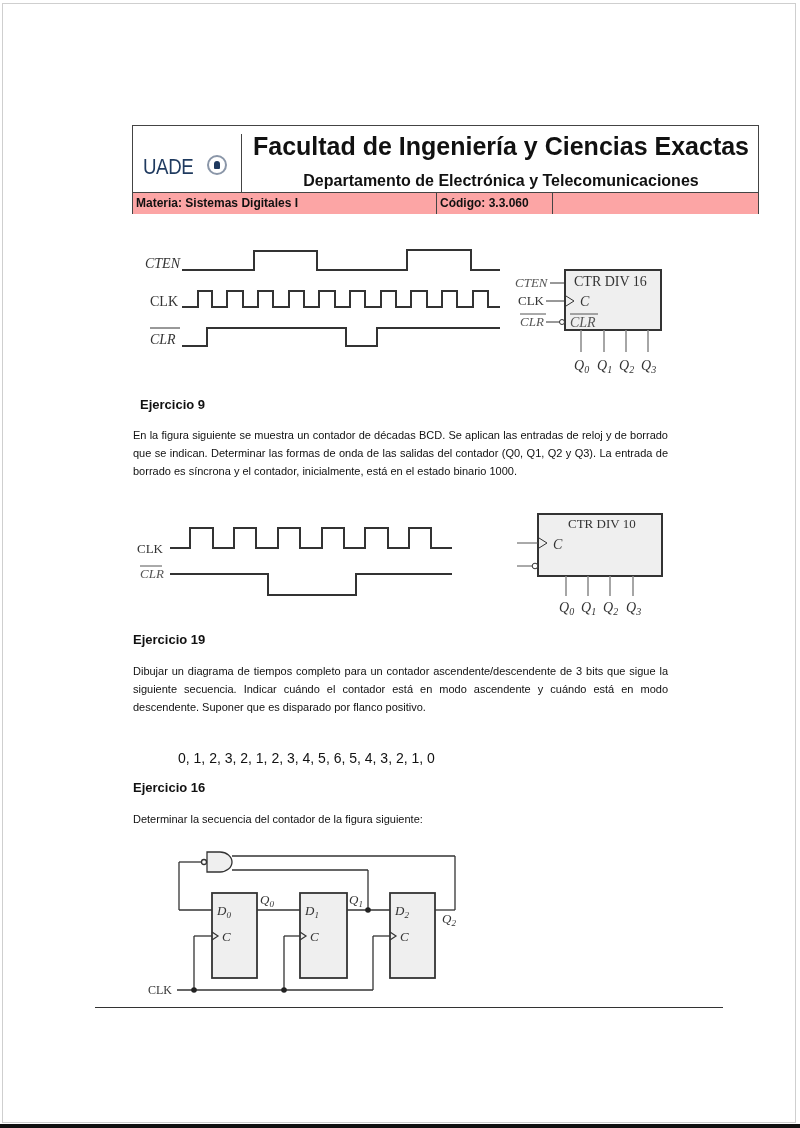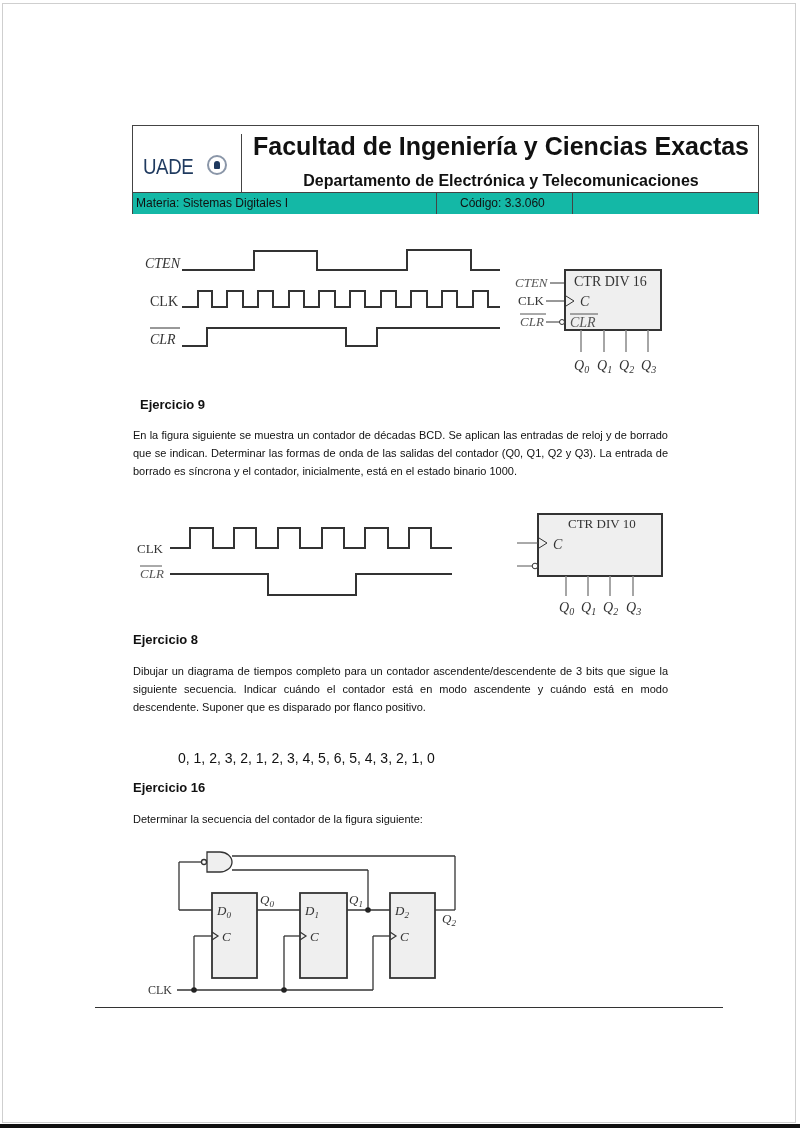--- a/index.html
+++ b/index.html
@@ -7,24 +7,24 @@
   .page { position:absolute; left:2px; top:3px; width:792px; height:1118px; border:1px solid #cfcfcf; background:#fff; }
   .bottom-bar { position:absolute; left:0; top:1124px; width:800px; height:4px; background:#111; }
 
   .hdr { position:absolute; left:132px; top:125px; width:627px; height:89px; border:1px solid #444; box-sizing:border-box; }
   .hdr .logo-cell { position:absolute; left:0; top:8px; width:108px; height:66px; border-right:1px solid #444; }
   .hdr .logo { position:absolute; left:10px; top:20px; font-family:"Liberation Sans Narrow","Liberation Sans",sans-serif; font-size:22px; color:#1f3a5f; letter-spacing:-0.5px; transform:scaleX(0.85); transform-origin:left center; }
   .hdr .seal { position:absolute; left:74px; top:21px; width:20px; height:20px; border-radius:50%; border:2px solid #8a96a8; box-sizing:border-box; }
   .hdr .seal:after { content:""; position:absolute; left:5px; top:4px; width:6px; height:8px; background:#1f3a5f; border-radius:3px 3px 1px 1px; }
   .hdr .title { position:absolute; left:109px; top:6px; width:518px; text-align:center; font-weight:bold; font-size:25px; }
   .hdr .subtitle { position:absolute; left:109px; top:46px; width:518px; text-align:center; font-weight:bold; font-size:16px; }
-  .hdr .meta { position:absolute; left:0; top:66px; width:625px; height:21px; background:#14b8a6; border-top:1px solid #444; font-size:12px; font-weight:normal; }
+  .hdr .meta { position:absolute; left:0; top:66px; width:625px; height:21px; background:#fca5a5; border-top:1px solid #444; font-size:12px; font-weight:bold; }
   .hdr .meta div { position:absolute; top:0; height:21px; line-height:21px; padding-left:3px; box-sizing:border-box; }
   .hdr .meta .c1 { left:0; width:304px; border-right:1px solid #444; }
-  .hdr .meta .c2 { left:304px; width:116px; border-right:1px solid #444;margin-left:20px; }
+  .hdr .meta .c2 { left:304px; width:116px; border-right:1px solid #444; }
   .hdr .meta .c3 { left:420px; width:205px; }
 
   .fig { position:absolute; }
   .fig svg { display:block; }
   .serif { font-family:"Liberation Serif", serif; }
 
   .h { position:absolute; left:133px; font-weight:bold; font-size:13px; }
   .p { position:absolute; left:133px; width:535px; font-size:11px; line-height:18px; text-align:justify; }
   .seq { position:absolute; left:178px; font-size:14px; }
   .footer-line { position:absolute; left:95px; top:1007px; width:628px; height:0; border-top:1px solid #333; }
@@ -127,21 +127,21 @@
     </g>
     <g font-size="14" font-style="italic" fill="#333">
       <text x="54" y="104">Q<tspan font-size="10" dy="3">0</tspan></text>
       <text x="76" y="104">Q<tspan font-size="10" dy="3">1</tspan></text>
       <text x="98" y="104">Q<tspan font-size="10" dy="3">2</tspan></text>
       <text x="121" y="104">Q<tspan font-size="10" dy="3">3</tspan></text>
     </g>
   </svg>
 </div>
 
-<div class="h" style="top:632px;">Ejercicio 8</div>
+<div class="h" style="top:632px;">Ejercicio 19</div>
 <div class="p" style="top:662px;">Dibujar un diagrama de tiempos completo para un contador ascendente/descendente de 3 bits que sigue la siguiente secuencia. Indicar cuándo el contador está en modo ascendente y cuándo está en modo descendente. Suponer que es disparado por flanco positivo.</div>
 <div class="seq" style="top:750px;">0, 1, 2, 3, 2, 1, 2, 3, 4, 5, 6, 5, 4, 3, 2, 1, 0</div>
 
 <div class="h" style="top:780px;">Ejercicio 16</div>
 <div class="p" style="top:810px;">Determinar la secuencia del contador de la figura siguiente:</div>
 
 <div class="fig" style="left:140px;top:840px;">
   <svg width="330" height="165" viewBox="0 0 330 165" class="serif">
     <g stroke="#333" stroke-width="1.3" fill="none">
 

